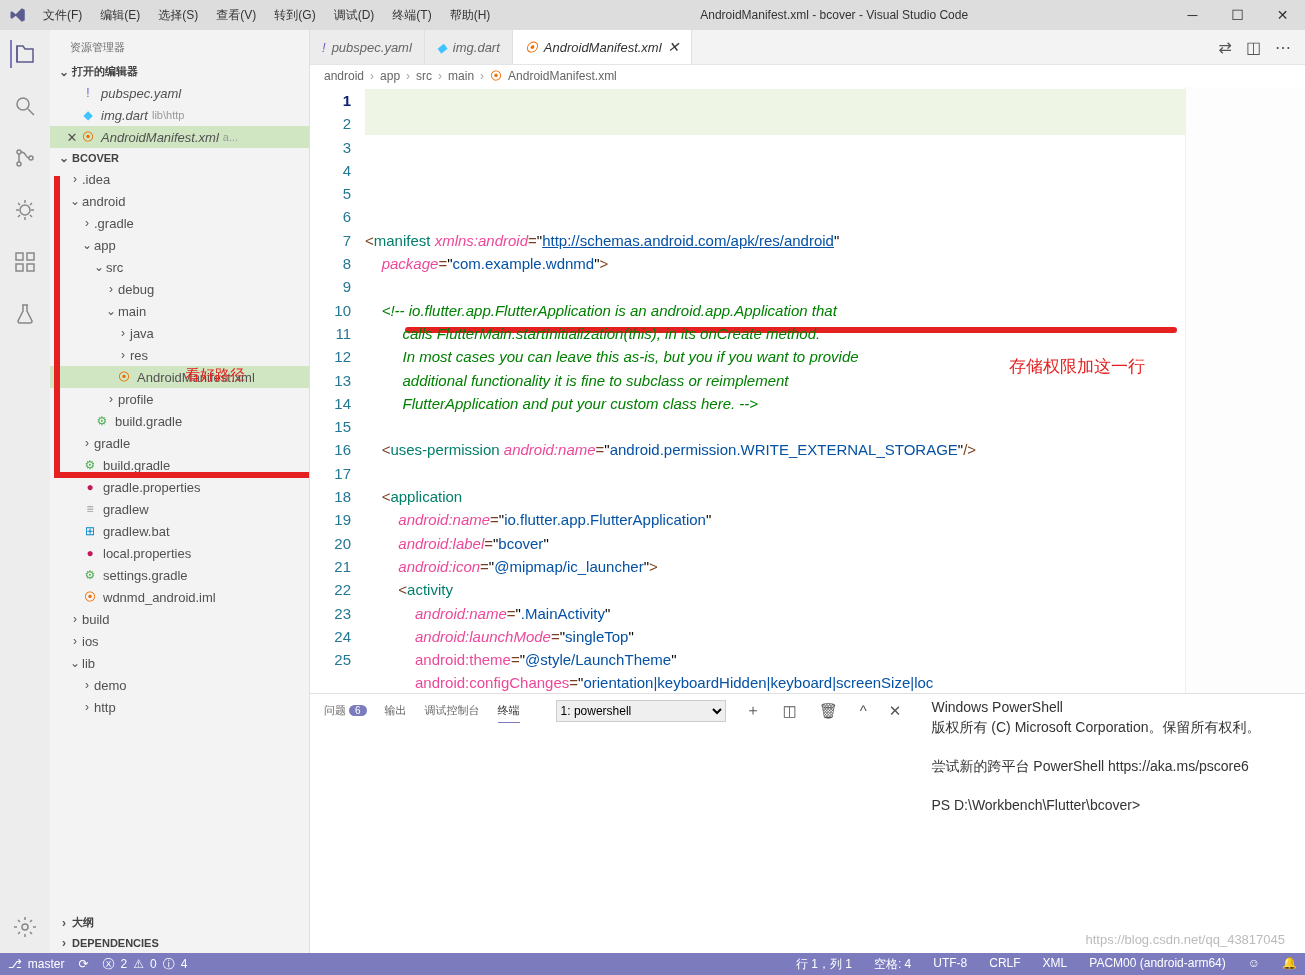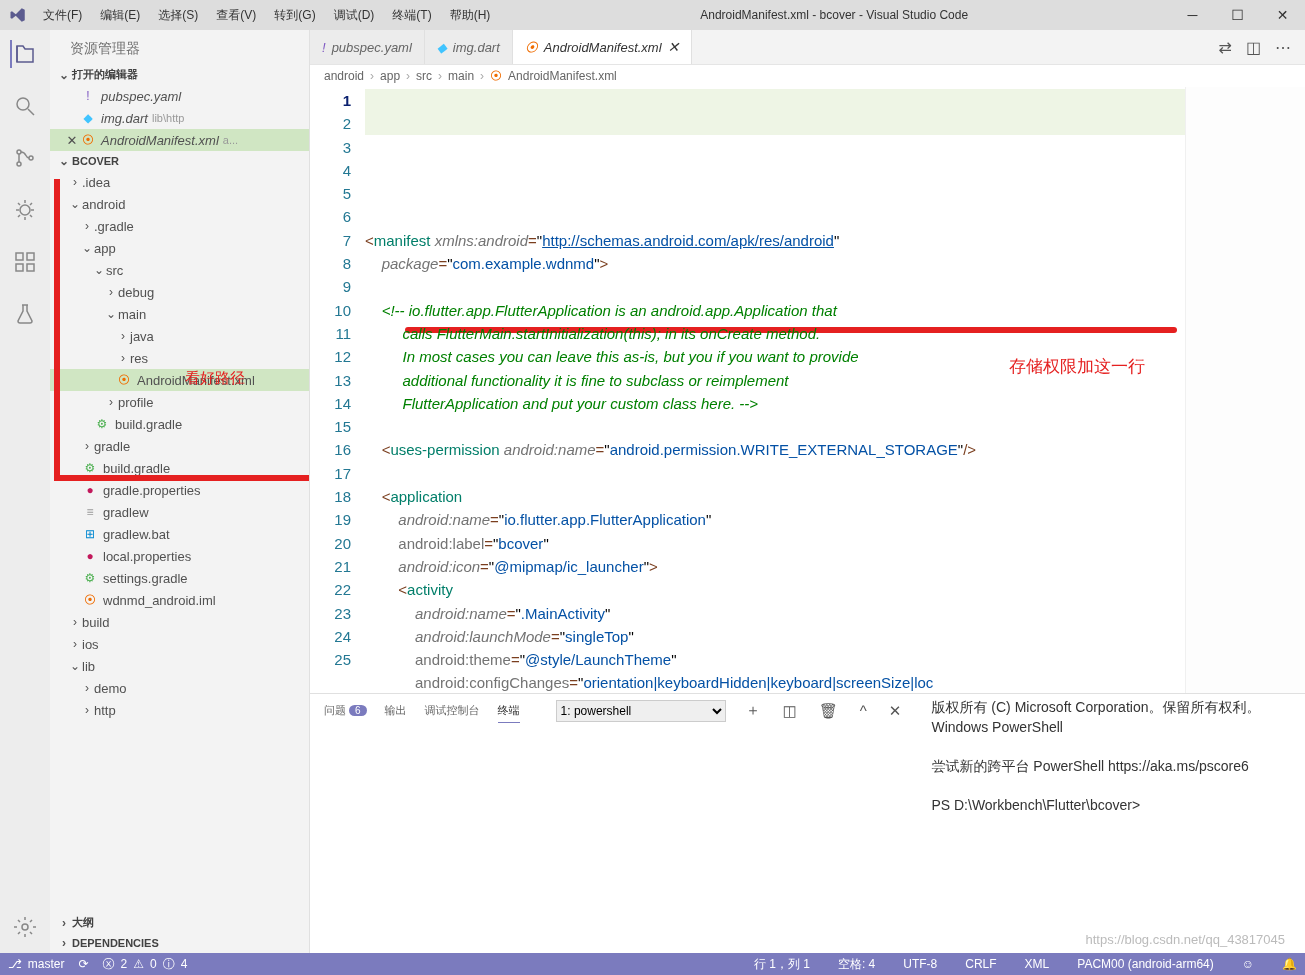--- a/index.html
+++ b/index.html
@@ -15,21 +15,21 @@
 
 .body-area { flex:1; display:flex; min-height:0; }
 .activity-bar { width:50px; background:#ededed; display:flex; flex-direction:column; align-items:center; padding-top:10px; gap:24px; }
 .activity-bar .aicon { width:28px; height:28px; color:#888; display:flex; align-items:center; justify-content:center;}
 .activity-bar .aicon.active { color:#5b5b8f; border-left:2px solid #7b7bbe; margin-left:-2px;}
 .activity-bar svg { width:24px; height:24px;}
 .activity-bar .spacer { flex:1;}
 .activity-bar .gear { margin-bottom:12px;}
 
 .sidebar { width:260px; background:#f3f3f3; border-right:1px solid #e0e0e0; display:flex; flex-direction:column; font-size:13px; color:#515151; overflow:hidden;}
-.sidebar-title { padding:10px 20px 6px; font-size:14px; color:#6f6f6f;}
+.sidebar-title { padding:10px 20px 6px; font-size:11px; color:#6f6f6f;}
 .section-hdr { display:flex; align-items:center; padding:3px 6px; font-weight:bold; font-size:11px; color:#424242;}
 .chev { width:16px; text-align:center; font-size:12px; color:#555;}
 .tree { overflow-y:auto; flex:1; position:relative;}
 .tree-row { display:flex; align-items:center; height:22px; white-space:nowrap; overflow:hidden;}
 .tree-row.selected { background:#d0e6c3;}
 .tree-row .chev { width:14px;}
 .fi { width:16px; height:16px; margin-right:5px; display:inline-flex; align-items:center; justify-content:center; font-size:12px;}
 .italic { font-style:italic;}
 .fade { color:#999; font-size:11px; margin-left:4px;}
 .redbox-v { position:absolute; left:4px; top:0; width:6px; background:#e52020;}
@@ -45,42 +45,42 @@
 .breadcrumb { height:22px; display:flex; align-items:center; padding:0 14px; gap:6px; font-size:12px; color:#666; background:#fff;}
 .bc-sep { color:#aaa;}
 
 .editor { flex:1; display:flex; background:#fff; font-family:Consolas,monospace; font-size:15px; position:relative; overflow:hidden;}
 .gutter { width:55px; text-align:right; color:#237893; padding:2px 14px 0 0; line-height:23.3px; background:#fff; user-select:none;}
 .gutter .cur { color:#0b216f; font-weight:bold;}
 .code { flex:1; line-height:23.3px; padding:2px 0 0 0; white-space:pre; position:relative; overflow:hidden;}
 .ln1bg { position:absolute; left:0; top:2px; right:0; height:46px; background:#eef5e5;}
 .code-inner { position:relative;}
 .c-tag { color:#007e69;}
-.c-attr { color:#737373;}
+.c-attr { color:#ec4899;}
 .c-str { color:#0451a5;}
 .c-str-link { color:#0451a5; text-decoration:underline;}
 .c-comment { color:#008000; font-style:italic;}
 .c-punct { color:#7a3e1e;}
 .minimap { width:120px; background:#fdfdfd; border-left:1px solid #f0f0f0;}
 .redline-ed { position:absolute; left:40px; right:8px; top:240px; height:6px; background:#e52020; border-radius:3px;}
 .redtext-ed { position:absolute; right:40px; top:268px; color:#e52020; font-family:"SimSun","Microsoft YaHei"; font-size:17px;}
 
 .panel { height:260px; border-top:1px solid #e0e0e0; background:#fff; display:flex; }
 .panel-tabs { display:flex; align-items:center; height:33px; padding:0 14px; gap:18px; font-size:11px; color:#666;}
 .panel-tabs .pt { padding:4px 0;}
 .panel-tabs .pt.active { border-bottom:1px solid #7b7bbe; color:#333;}
 .badge { background:#7b7bbe; color:#fff; border-radius:9px; padding:0 6px; font-size:10px; margin-left:3px;}
 .panel-tabs .spacer { flex:1;}
 .panel-tabs select { font-size:12px; width:170px; height:22px; border:1px solid #ccc;}
 .panel-tabs .picon { font-size:15px; color:#555; padding:0 2px;}
 .term { flex:1; padding:4px 14px; font-family:Consolas,monospace; font-size:14px; color:#333; line-height:1.4;}
 
 .status { height:22px; background:#7b7bbe; color:#fff; display:flex; align-items:center; font-size:12px; padding:0 8px; gap:14px;}
 .status .sgroup { display:flex; align-items:center; gap:6px;}
-.status .right { margin-left:auto; display:flex; gap:28px;align-items:center;}
+.status .right { margin-left:auto; display:flex; gap:22px;}
 .watermark { position:absolute; right:20px; bottom:28px; color:#bbb; font-size:13px; font-family:Arial;}
 </style>
 </head>
 <body>
 
 <div class="titlebar">
   <div class="vsicon">
     <svg viewBox="0 0 24 24">
         <path fill="#5b5b8f" d="M17 3l4 2v14l-4 2-8-8-5 4-2-1V8l2-1 5 4 8-8z"></path>
       </svg>
@@ -369,21 +369,21 @@
     <span class="c-comment">&lt;!-- io.flutter.app.FlutterApplication is an android.app.Application that</span>
     <span class="c-comment">     calls FlutterMain.startInitialization(this); in its onCreate method.</span>
     <span class="c-comment">     In most cases you can leave this as-is, but you if you want to provide</span>
     <span class="c-comment">     additional functionality it is fine to subclass or reimplement</span>
     <span class="c-comment">     FlutterApplication and put your custom class here. --&gt;</span>
 <span> </span>
     <span class="c-punct">&lt;</span><span class="c-tag">uses-permission</span> <span class="c-attr" style="font-style:italic">android:name</span><span class="c-punct">=</span>"<span class="c-str">android.permission.WRITE_EXTERNAL_STORAGE</span>"<span class="c-punct">/&gt;</span>
 <span> </span>
     <span class="c-punct">&lt;</span><span class="c-tag">application</span>
         <span class="c-attr" style="font-style:italic">android:name</span><span class="c-punct">=</span>"<span class="c-str">io.flutter.app.FlutterApplication</span>"
-        <span class="c-attr" style="">android:label</span><span class="c-punct">=</span>"<span class="c-str">bcover</span>"
+        <span class="c-attr" style="font-style:italic">android:label</span><span class="c-punct">=</span>"<span class="c-str">bcover</span>"
         <span class="c-attr" style="font-style:italic">android:icon</span><span class="c-punct">=</span>"<span class="c-str">@mipmap/ic_launcher</span>"<span class="c-punct">&gt;</span>
         <span class="c-punct">&lt;</span><span class="c-tag">activity</span>
             <span class="c-attr" style="font-style:italic">android:name</span><span class="c-punct">=</span>"<span class="c-str">.MainActivity</span>"
             <span class="c-attr" style="font-style:italic">android:launchMode</span><span class="c-punct">=</span>"<span class="c-str">singleTop</span>"
             <span class="c-attr" style="">android:theme</span><span class="c-punct">=</span>"<span class="c-str">@style/LaunchTheme</span>"
             <span class="c-attr" style="">android:configChanges</span><span class="c-punct">=</span>"<span class="c-str">orientation|keyboardHidden|keyboard|screenSize|loc</span>
             ""
             ""
             
             
@@ -401,22 +401,22 @@
         <span class="pt active">终端</span>
         <span class="spacer"></span>
         <select><option>1: powershell</option></select>
         <span class="picon">＋</span>
         <span class="picon">◫</span>
         <span class="picon">🗑</span>
         <span class="picon">^</span>
         <span class="picon">✕</span>
       </div>
       <div class="term">
+<div>Windows PowerShell</div>
 <div>版权所有 (C) Microsoft Corporation。保留所有权利。</div>
-<div>Windows PowerShell</div>
 <br>
 <div>尝试新的跨平台 PowerShell https://aka.ms/pscore6</div>
 <br>
 <div>PS D:\Workbench\Flutter\bcover&gt;</div>
       </div>
     </div>
   </div>
 </div>
 
 <div class="status">

